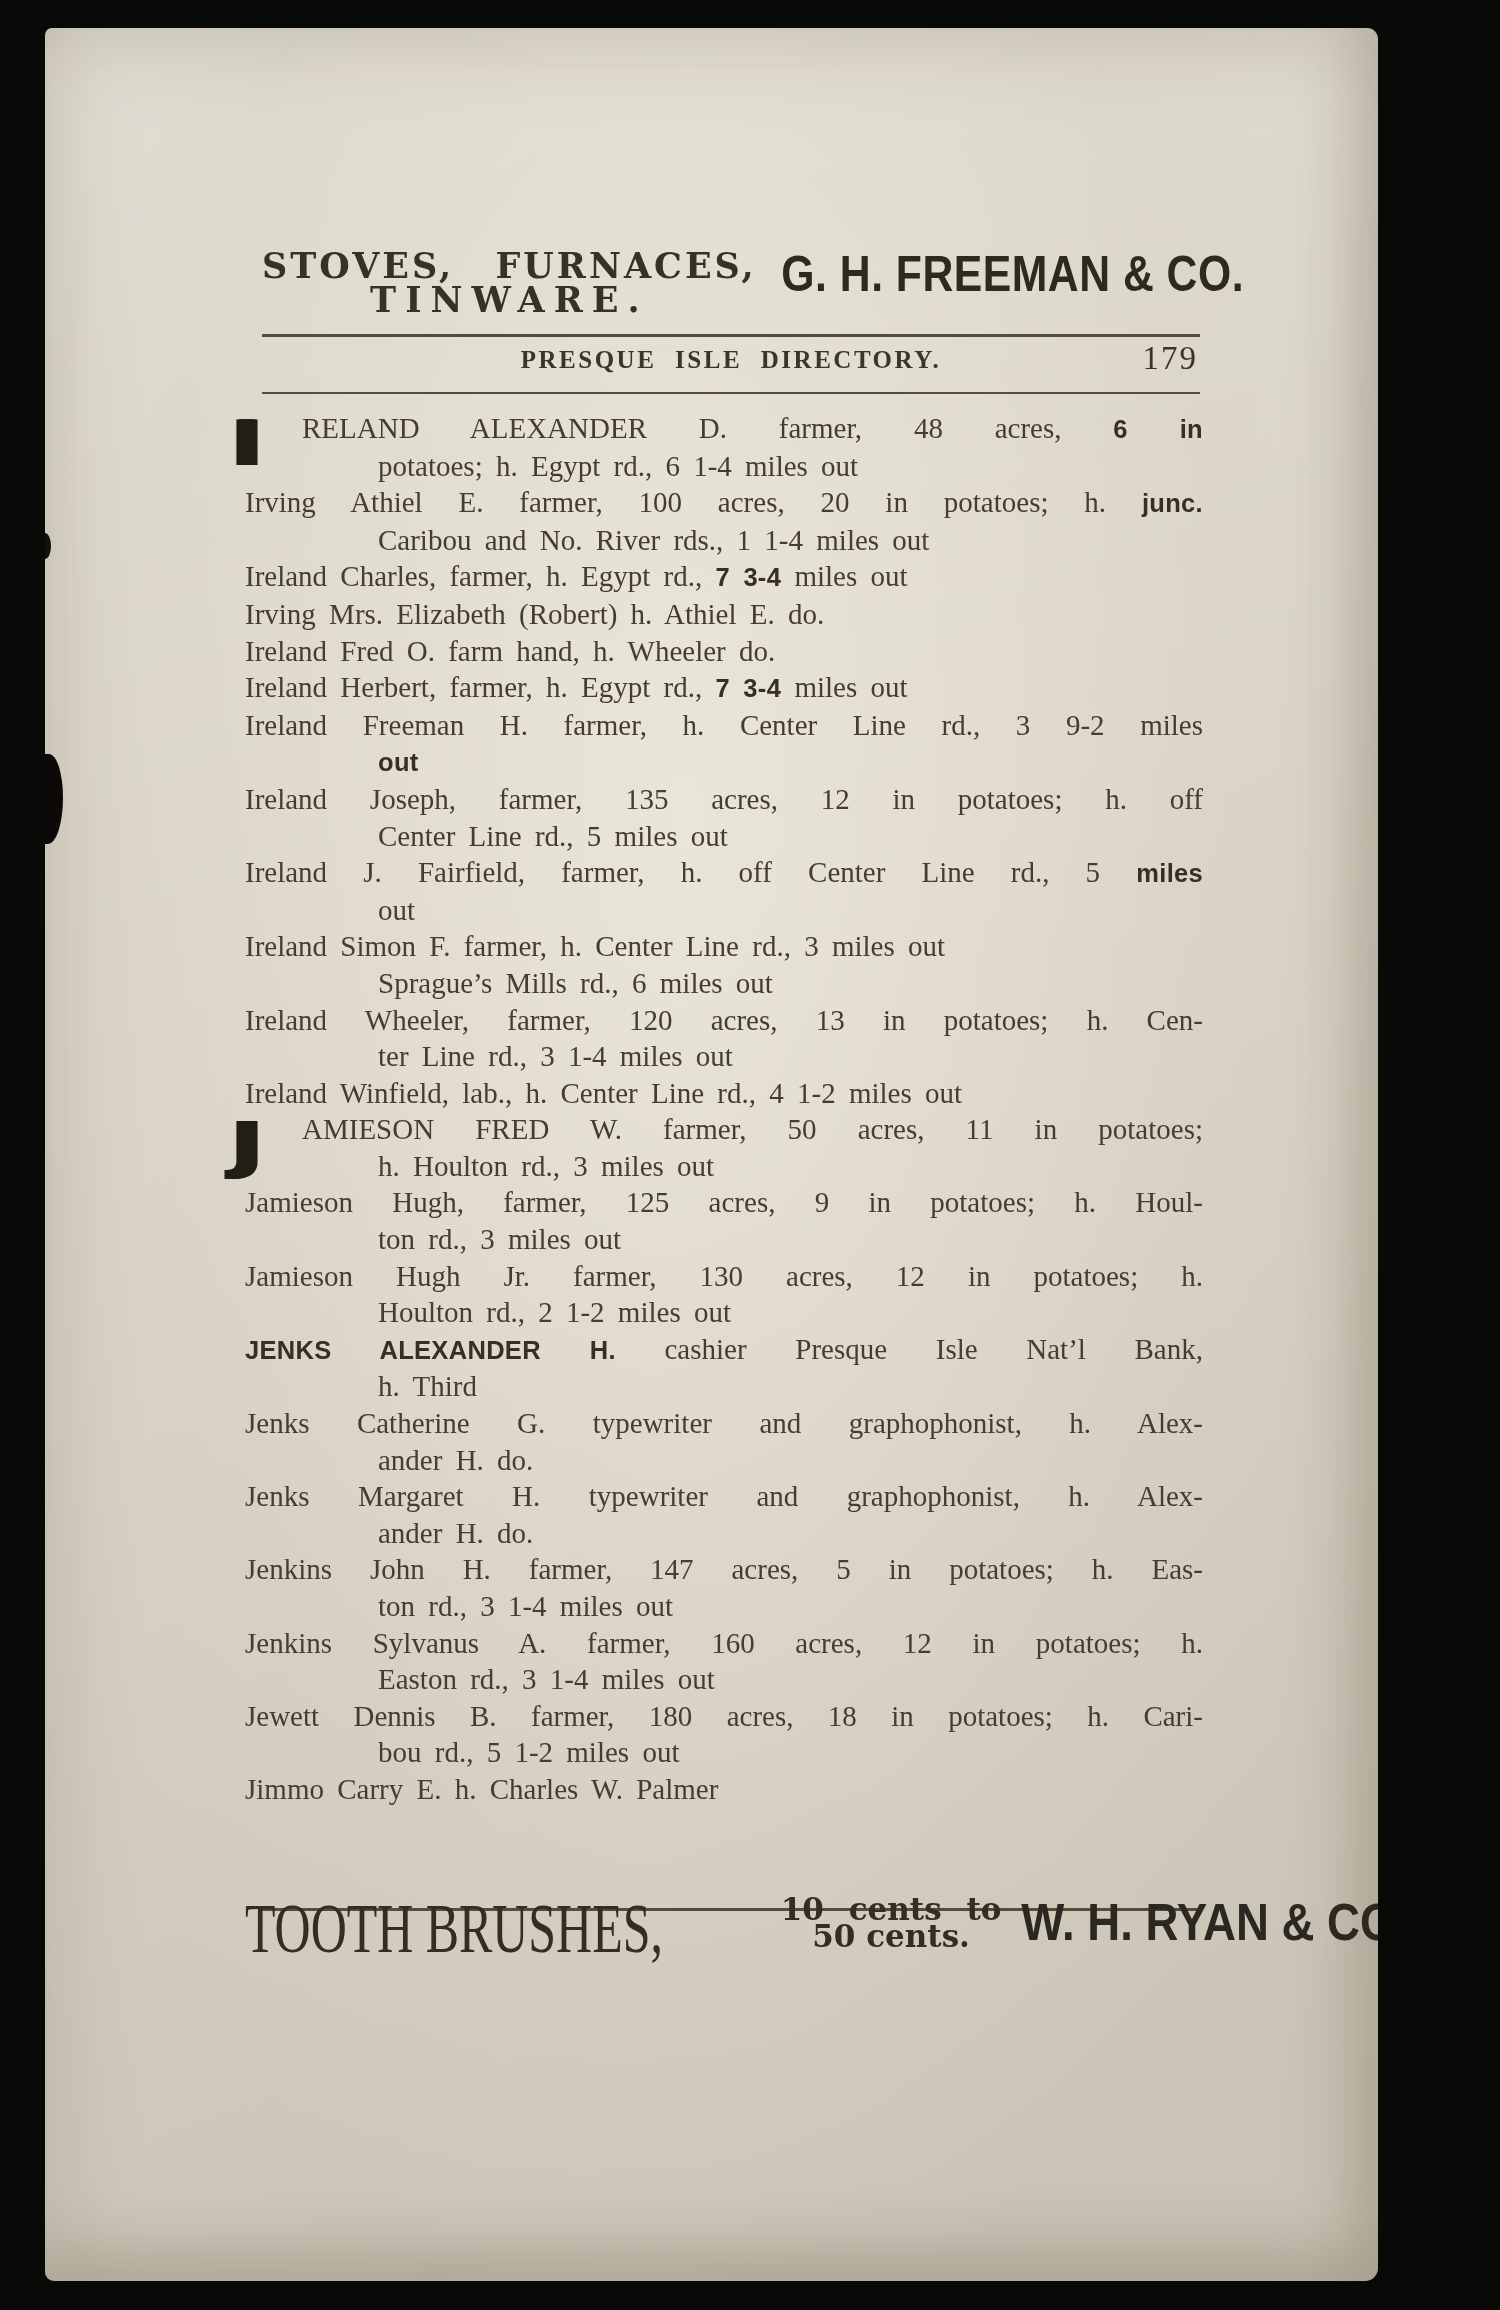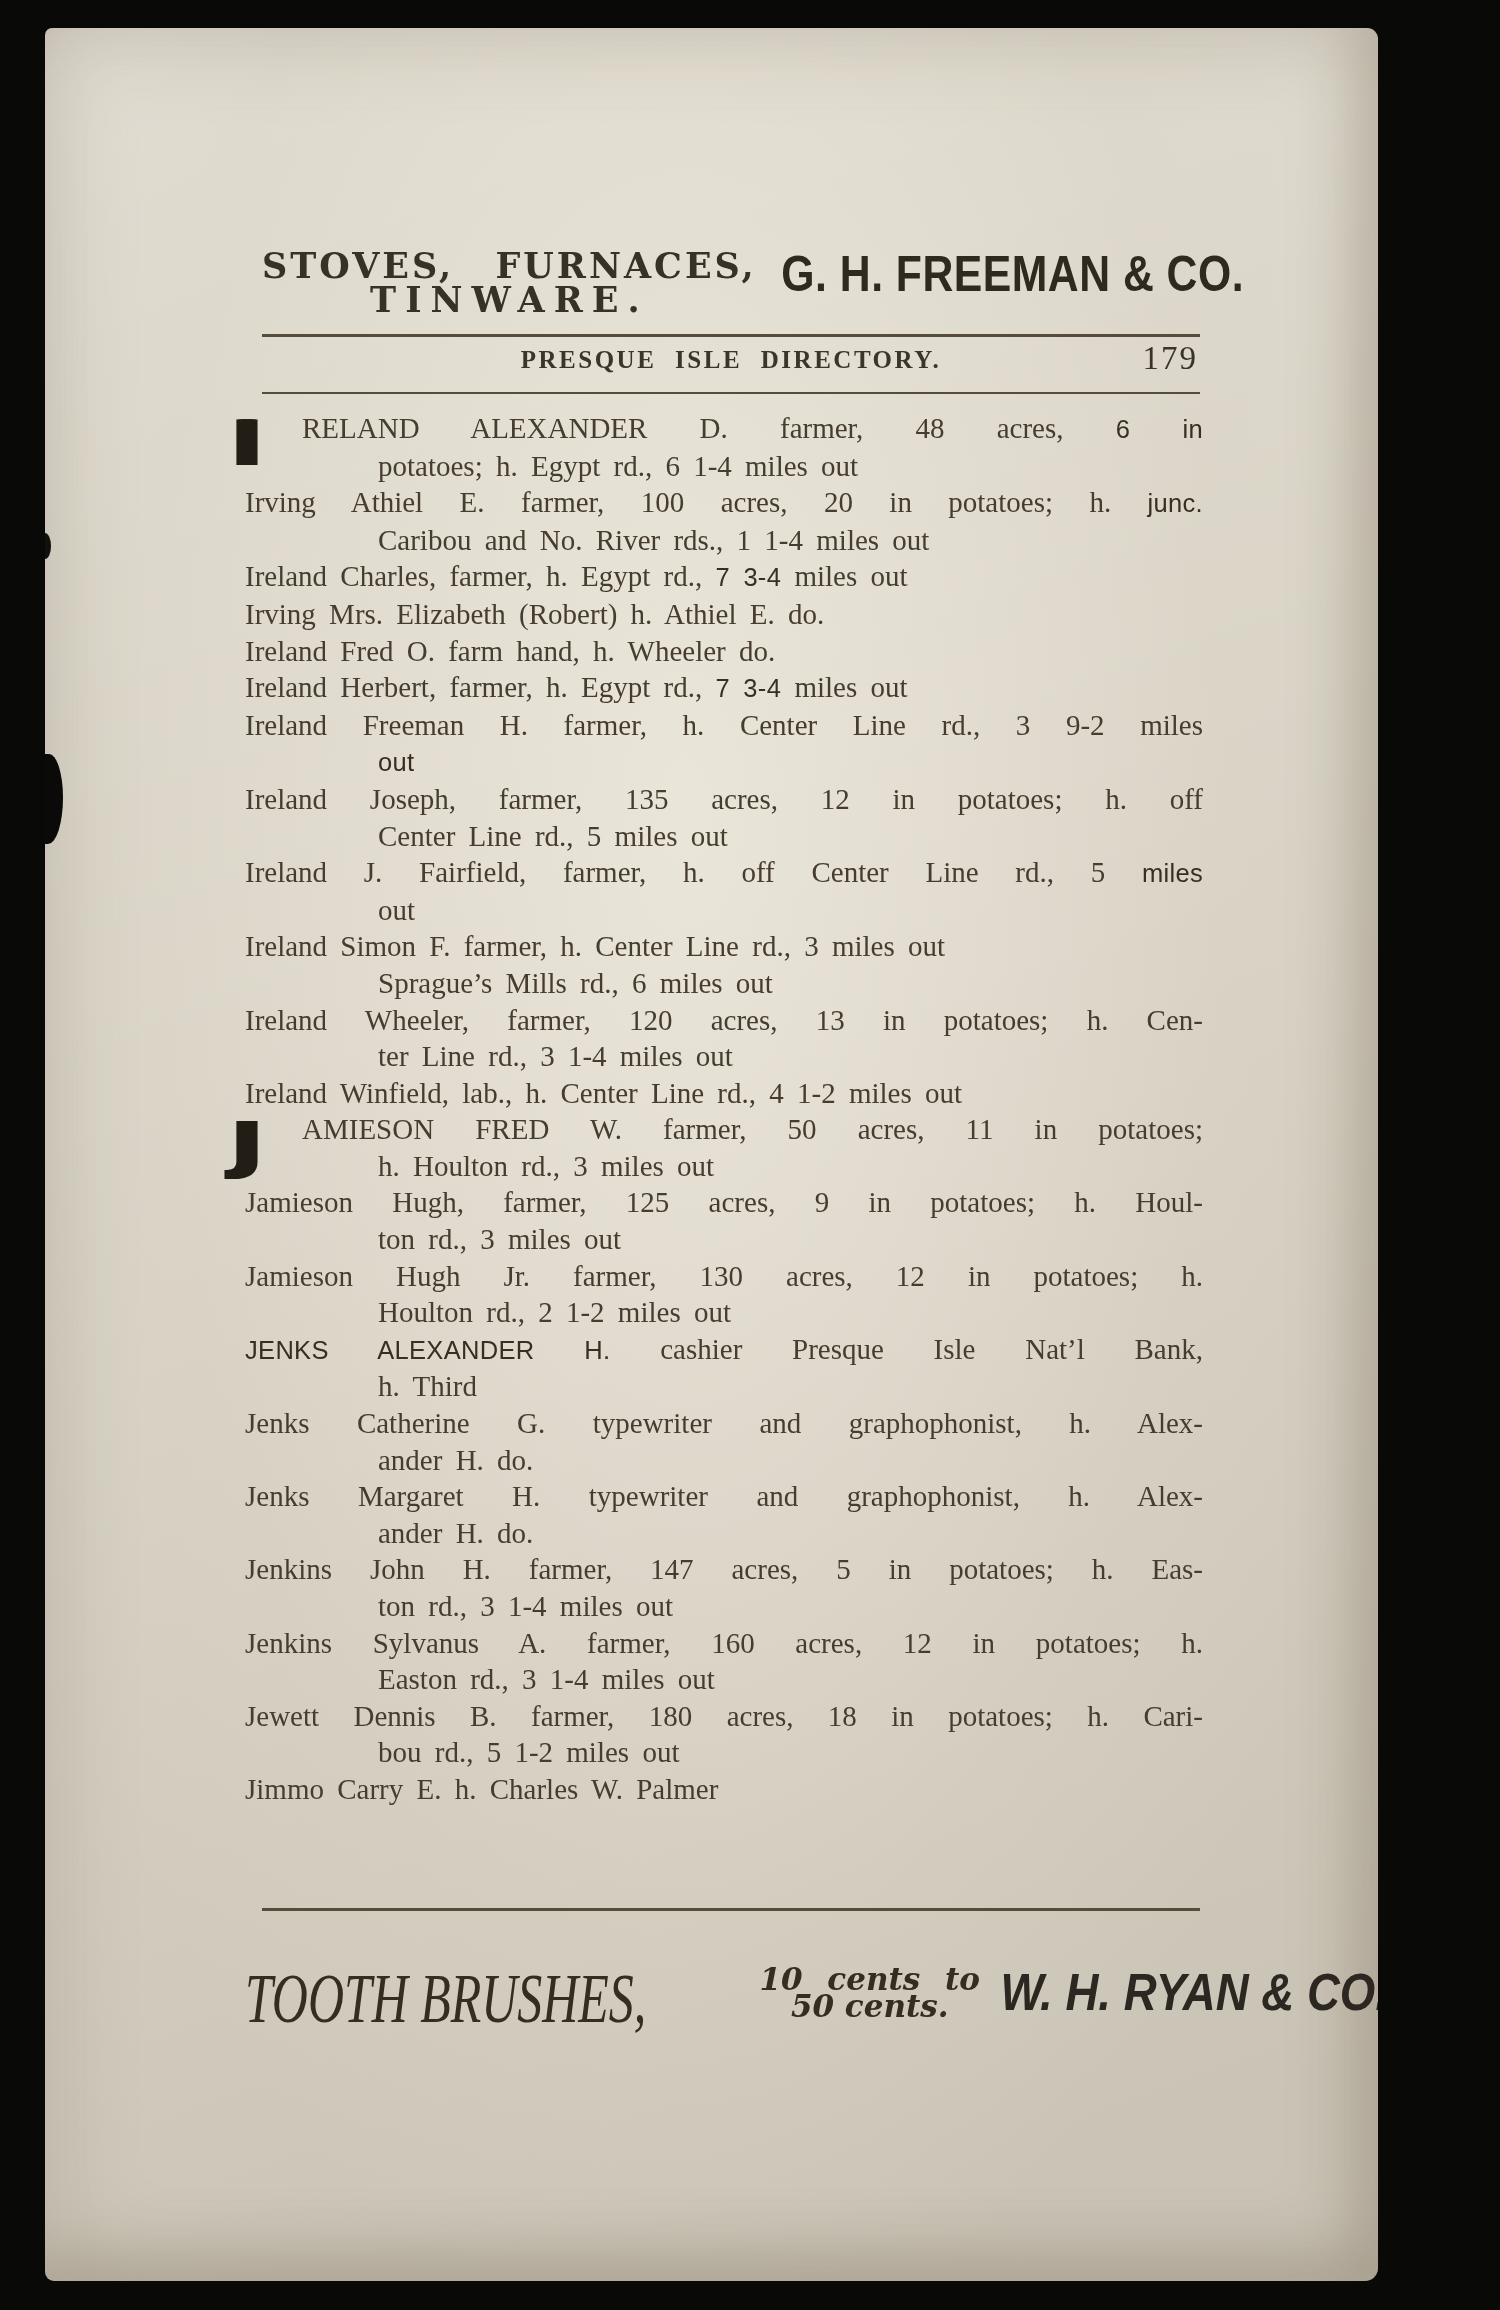--- a/index.html
+++ b/index.html
@@ -61,28 +61,27 @@
   .line.fill{text-align:justify;text-align-last:justify;}
   .has-drop .line.first{padding-left:57px;}
   .dropcap{
     position:absolute;left:-14px;top:3px;
     font-family:"DejaVu Sans",sans-serif;font-weight:bold;
     font-size:62px;line-height:62px;color:#221d15;
     transform:scaleX(1.3);transform-origin:left top;
     text-shadow:1.5px 0 currentColor,-1.5px 0 currentColor,3px 0 currentColor;
   }
   b.sub{
-    font-family:"Liberation Sans",sans-serif;font-weight:400;
+    font-family:"Liberation Sans",sans-serif;font-weight:700;
     font-size:0.88em;letter-spacing:0.3px;color:#382f22;
   }
   .bottom-ad{
-    position:absolute;left:200px;top:1930px;width:955px;
+    position:absolute;left:200px;top:1860px;width:955px;
     display:flex;justify-content:space-between;align-items:flex-start;
     color:#332d22;
-    font-style:italic;
   }
   .tooth{
     font-family:"Liberation Serif",serif;font-size:64px;font-weight:normal;
     letter-spacing:0px;transform:scale(.78,1.1);transform-origin:left top;
     white-space:nowrap;
   }
   .cents{
     text-align:center;font-family:"DejaVu Serif",serif;font-weight:bold;
     font-size:31px;line-height:27px;margin-top:8px;white-space:nowrap;
   }

